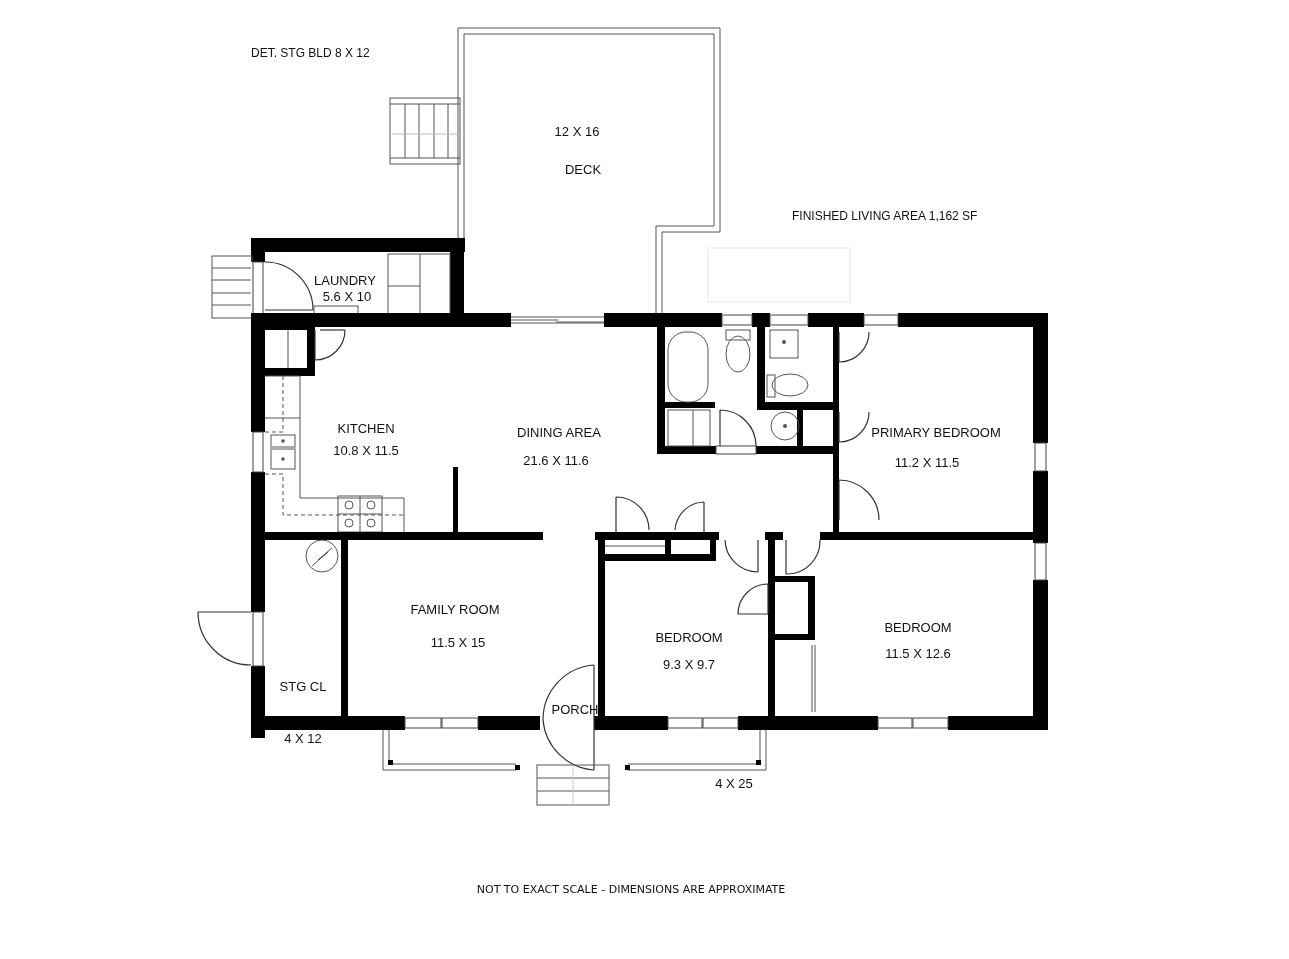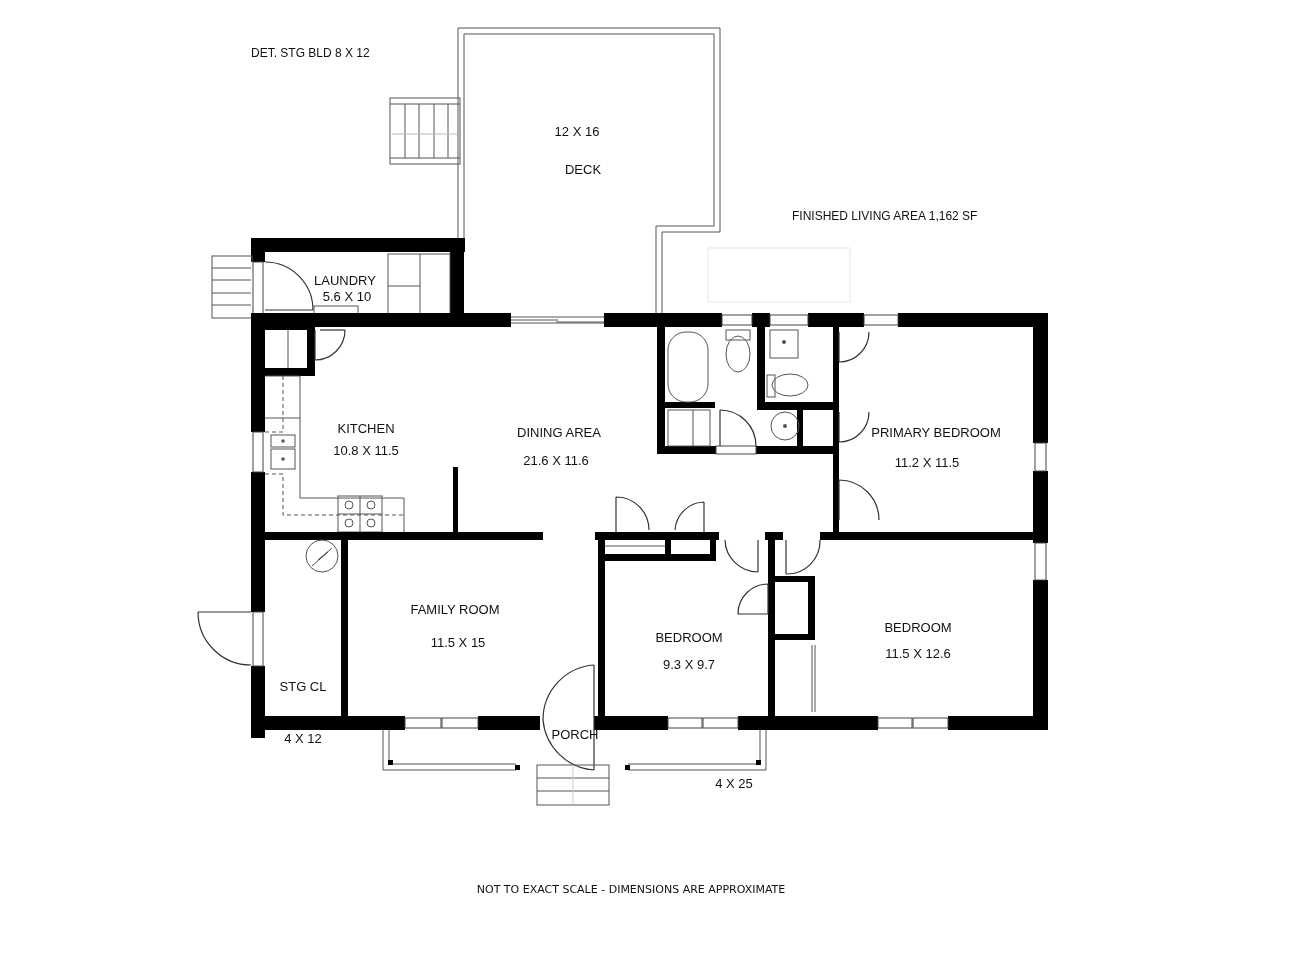--- a/index.html
+++ b/index.html
@@ -259,16 +259,16 @@
 
 <div class="lbl" style="left:303px; top:679px;">STG CL</div>
 <div class="lbl" style="left:303px; top:699px;margin-top:32px;">4 X 12</div>
 
 <div class="lbl" style="left:689px; top:630px;">BEDROOM</div>
 <div class="lbl" style="left:689px; top:657px;">9.3 X 9.7</div>
 
 <div class="lbl" style="left:918px; top:620px;">BEDROOM</div>
 <div class="lbl" style="left:918px; top:646px;">11.5 X 12.6</div>
 
-<div class="lbl" style="left:575px; top:727px;">PORCH</div>
+<div class="lbl" style="left:575px; top:702px;">PORCH</div>
 <div class="lbl" style="left:734px; top:776px;">4 X 25</div>
 
 <div class="foot" style="left:623px; top:883px;padding-left:16px;">NOT TO EXACT SCALE - DIMENSIONS ARE APPROXIMATE</div>
 
 </body></html>

